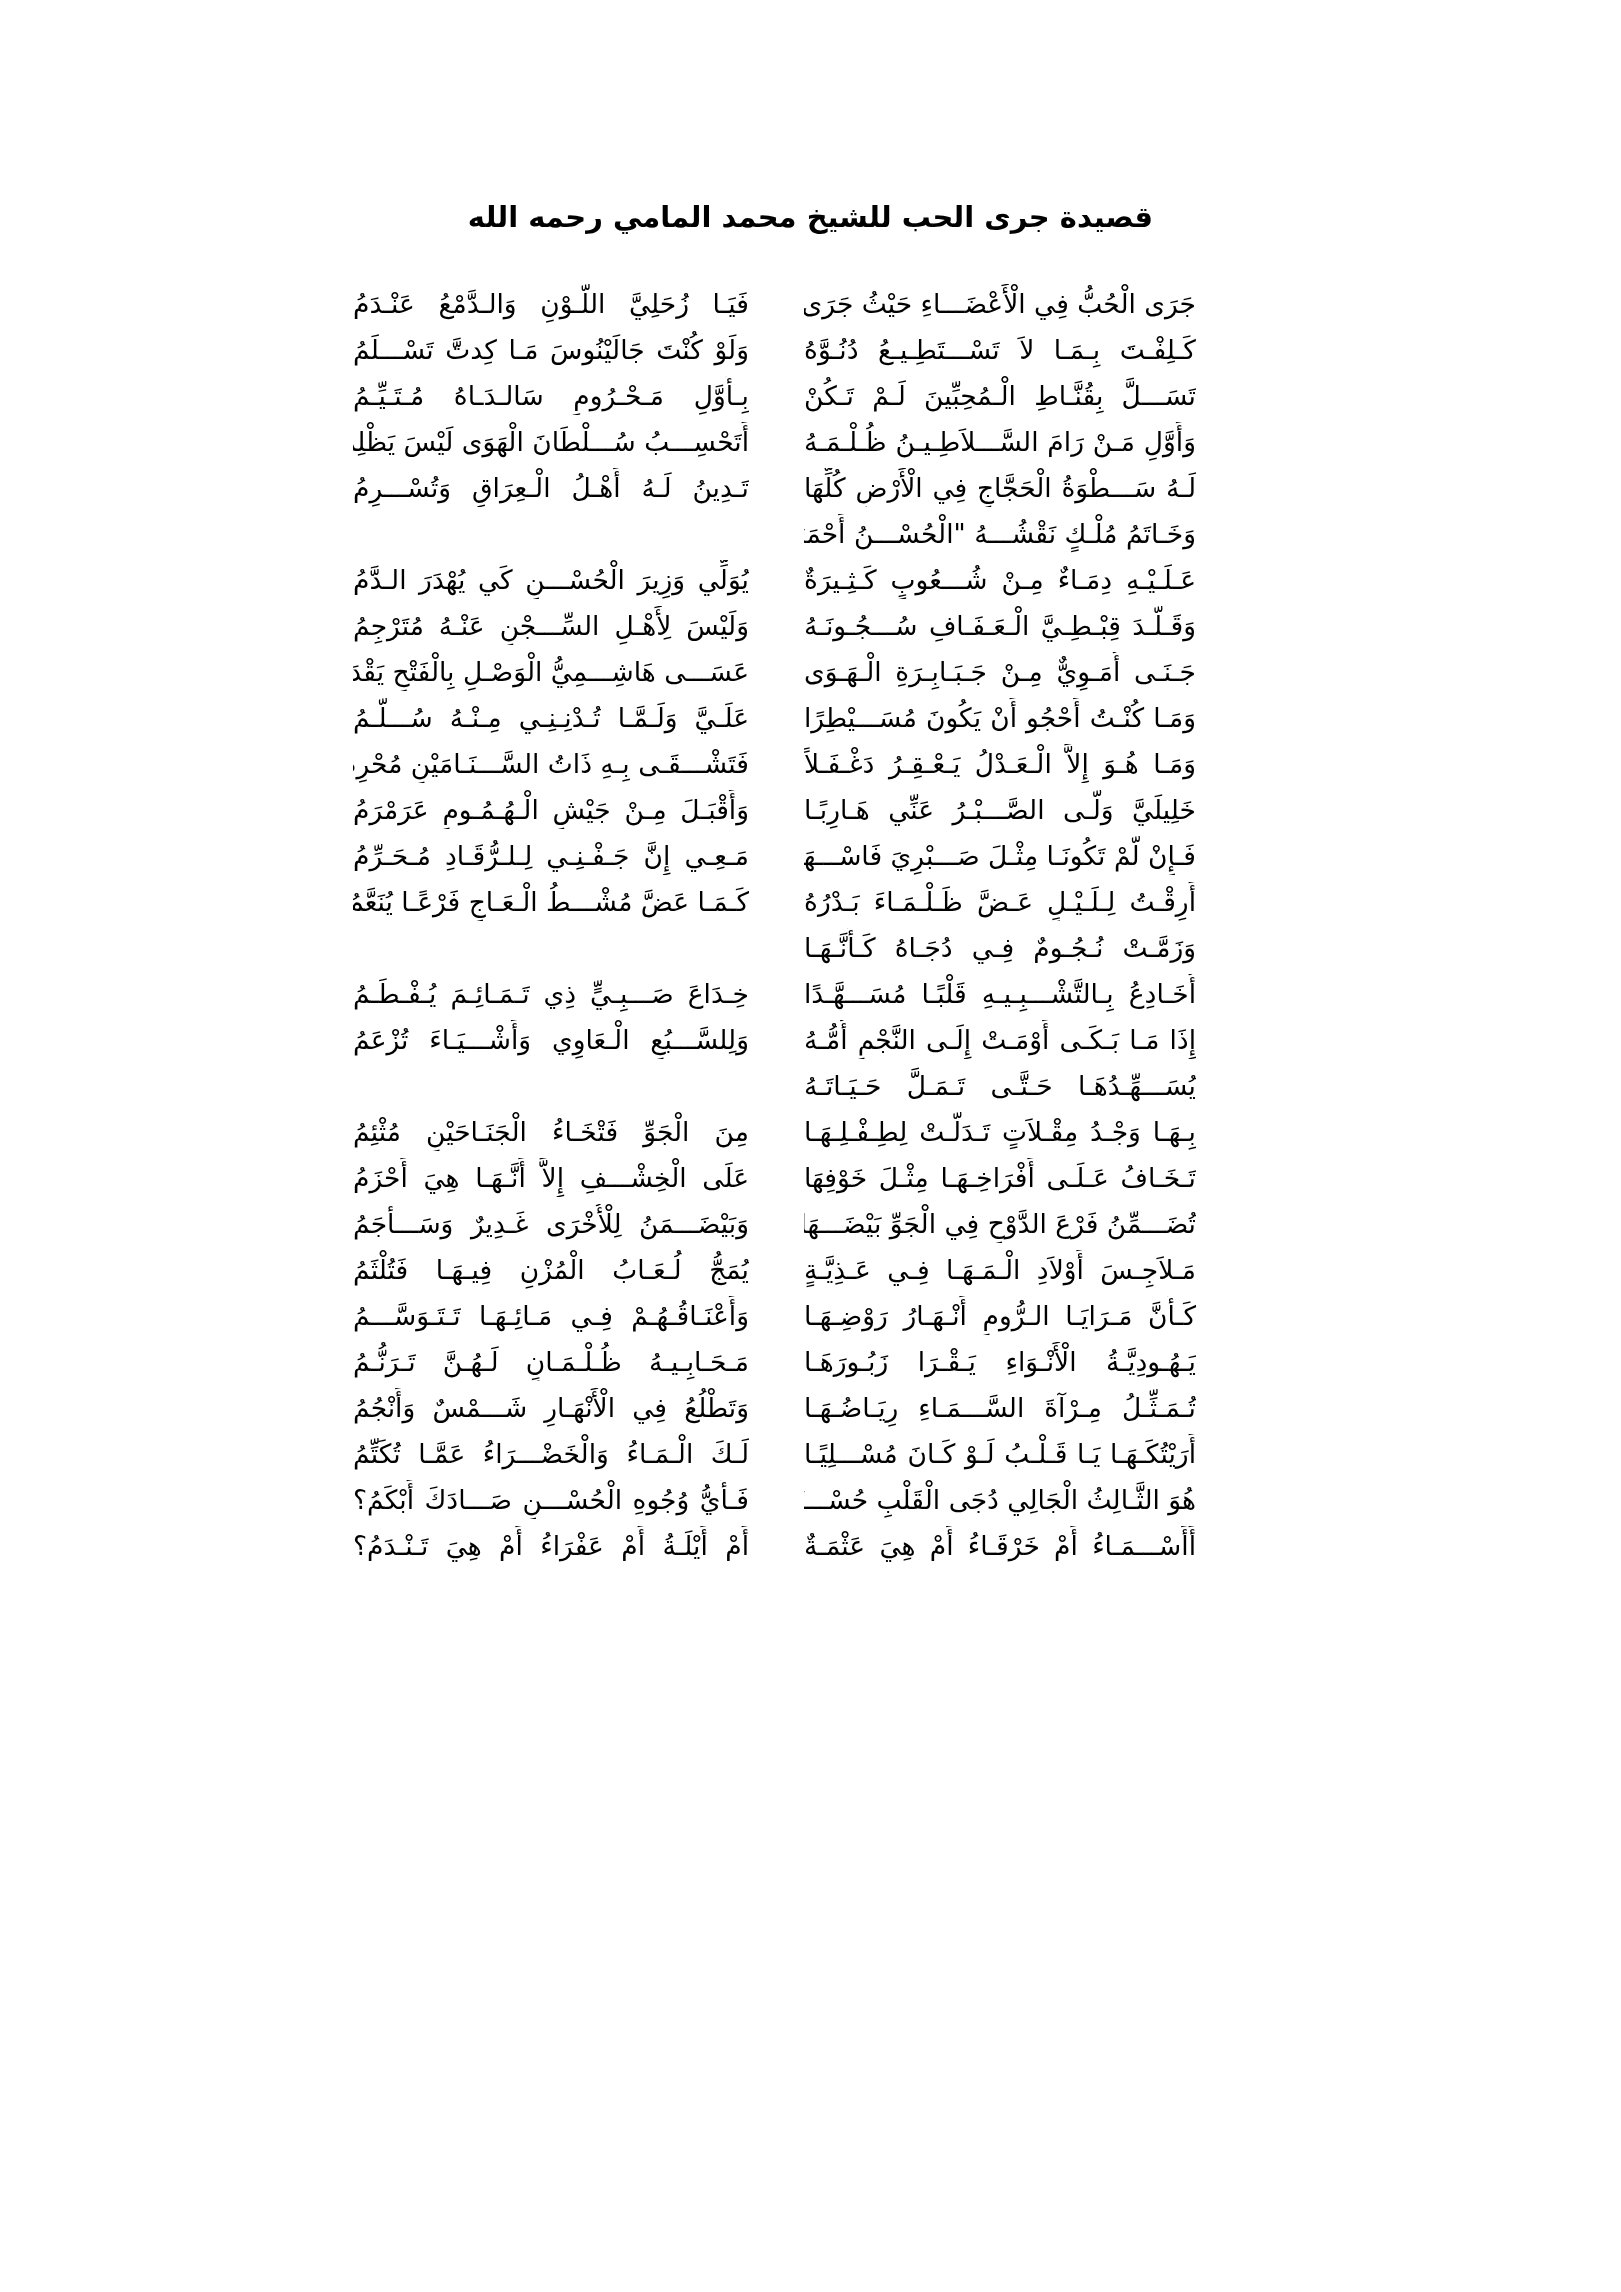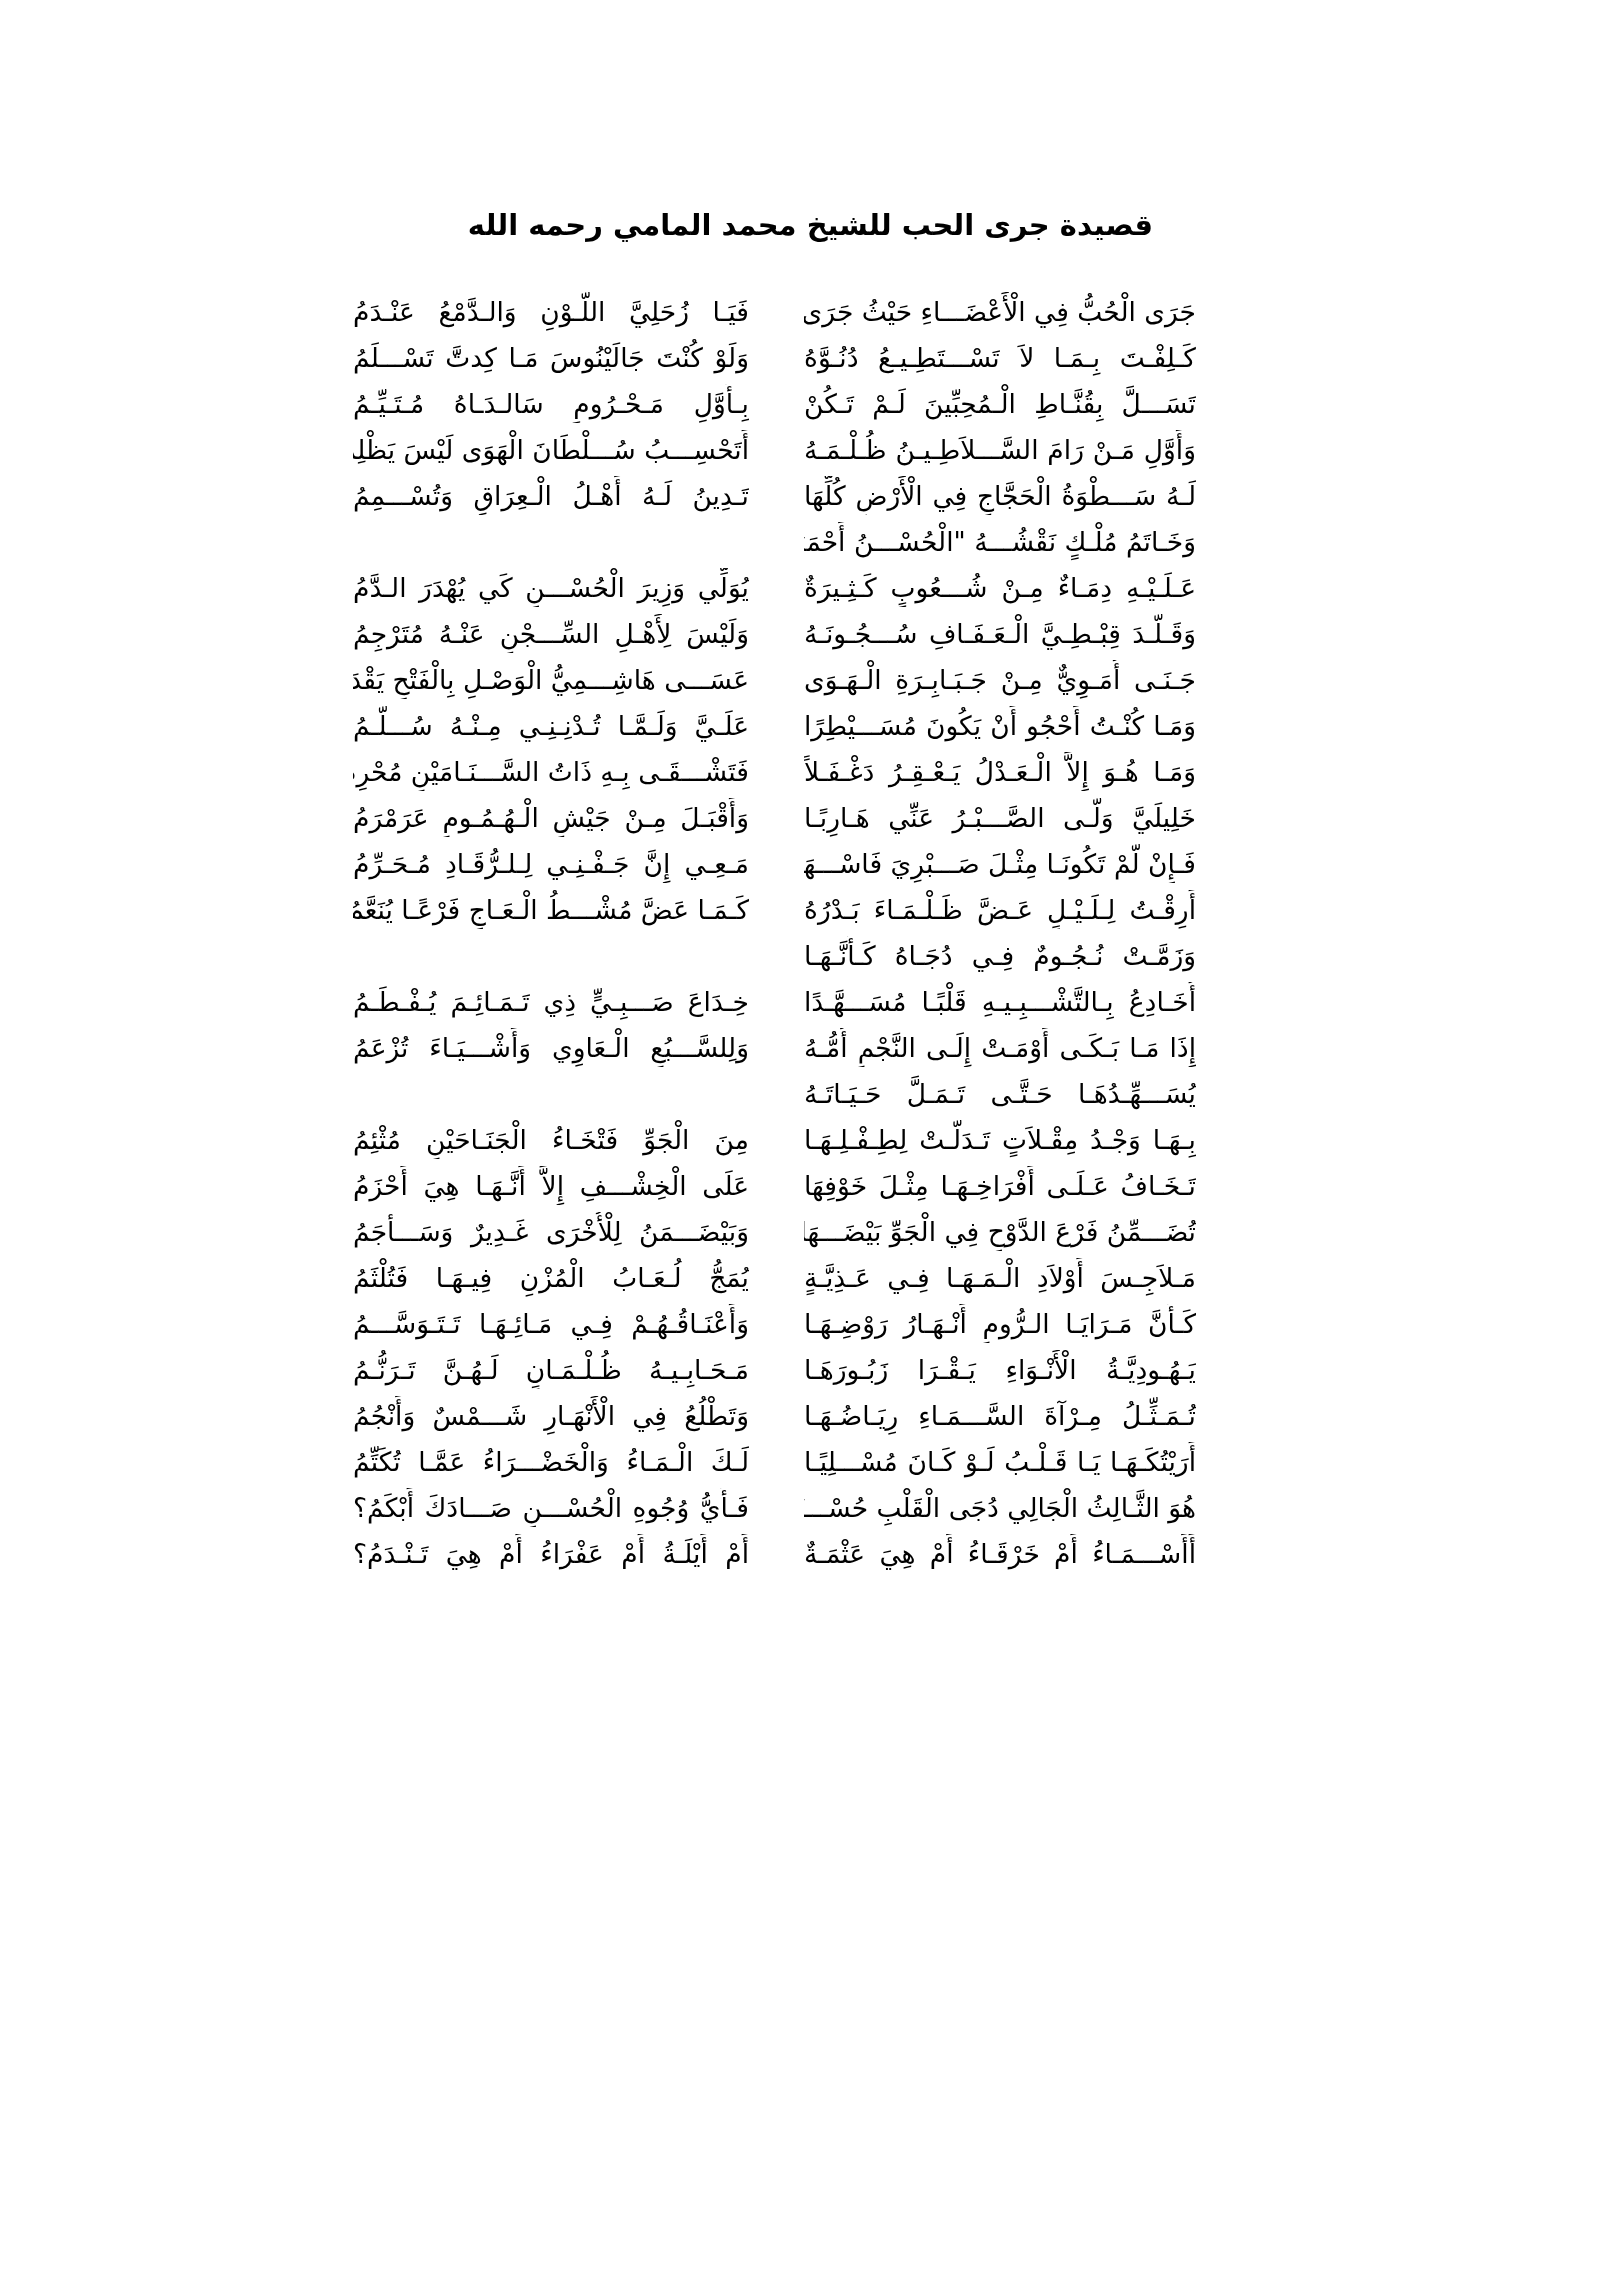--- a/index.html
+++ b/index.html
@@ -4,21 +4,21 @@
 <style>
   html, body { margin: 0; padding: 0; background: #ffffff; }
   body {
     width: 1621px;
     height: 2293px;
     position: relative;
     overflow: hidden;
     font-family: "DejaVu Sans", sans-serif;
     color: #000000;
   }
-  .page { position: absolute; left: 0; top: 12px; width: 1621px; height: 1843px; }
+  .page { position: absolute; left: 0; top: 4px; width: 1621px; height: 1843px; }
   .title {
     position: absolute;
     top: 194px;
     left: 0;
     width: 1621px;
     text-align: center;
     direction: rtl;
     font-weight: bold;
     font-size: 29px;
     line-height: 39px;
@@ -69,21 +69,21 @@
       <div class="verse">
         <div class="hemistich sadr">تَسَـــلَّ بِقُنَّـاطِ الْـمُحِبِّينَ لَـمْ تَـكُنْ</div>
         <div class="hemistich ajuz">بِـأَوَّلِ مَـحْـرُومٍ سَالـدَـاهُ مُـتَـيِّـمُ</div>
       </div>
       <div class="verse">
         <div class="hemistich sadr">وَأَوَّلِ مَـنْ رَامَ السَّـــلاَطِـيـنُ ظُـلْـمَـهُ</div>
         <div class="hemistich ajuz">أَتَحْسِـــبُ سُـــلْطَانَ الْهَوَى لَيْسَ يَظْلِمُ</div>
       </div>
       <div class="verse">
         <div class="hemistich sadr">لَـهُ سَـــطْوَةُ الْحَجَّاجِ فِي الْأَرْضِ كُلِّهَا</div>
-        <div class="hemistich ajuz">تَـدِينُ لَـهُ أَهْـلُ الْـعِرَاقِ وَتُسْـــمِمُ</div>
+        <div class="hemistich ajuz">تَـدِينُ لَـهُ أَهْـلُ الْـعِرَاقِ وَتُسْـــرِمُ</div>
       </div>
       <div class="verse">
         <div class="hemistich sadr">وَخَـاتَمُ مُلْـكٍ نَقْشُـــهُ "الْحُسْـــنُ أَحْمَرٌ"</div>
       </div>
       <div class="verse">
         <div class="hemistich sadr">عَـلَـيْـهِ دِمَـاءٌ مِـنْ شُـــعُوبٍ كَـثِـيرَةٌ</div>
         <div class="hemistich ajuz">يُوَلِّي وَزِيرَ الْحُسْـــنِ كَي يُهْدَرَ الـدَّمُ</div>
       </div>
       <div class="verse">
         <div class="hemistich sadr">وَقَـلَّـدَ قِبْـطِـيَّ الْـعَـفَـافِ سُـــجُـونَـهُ</div>

